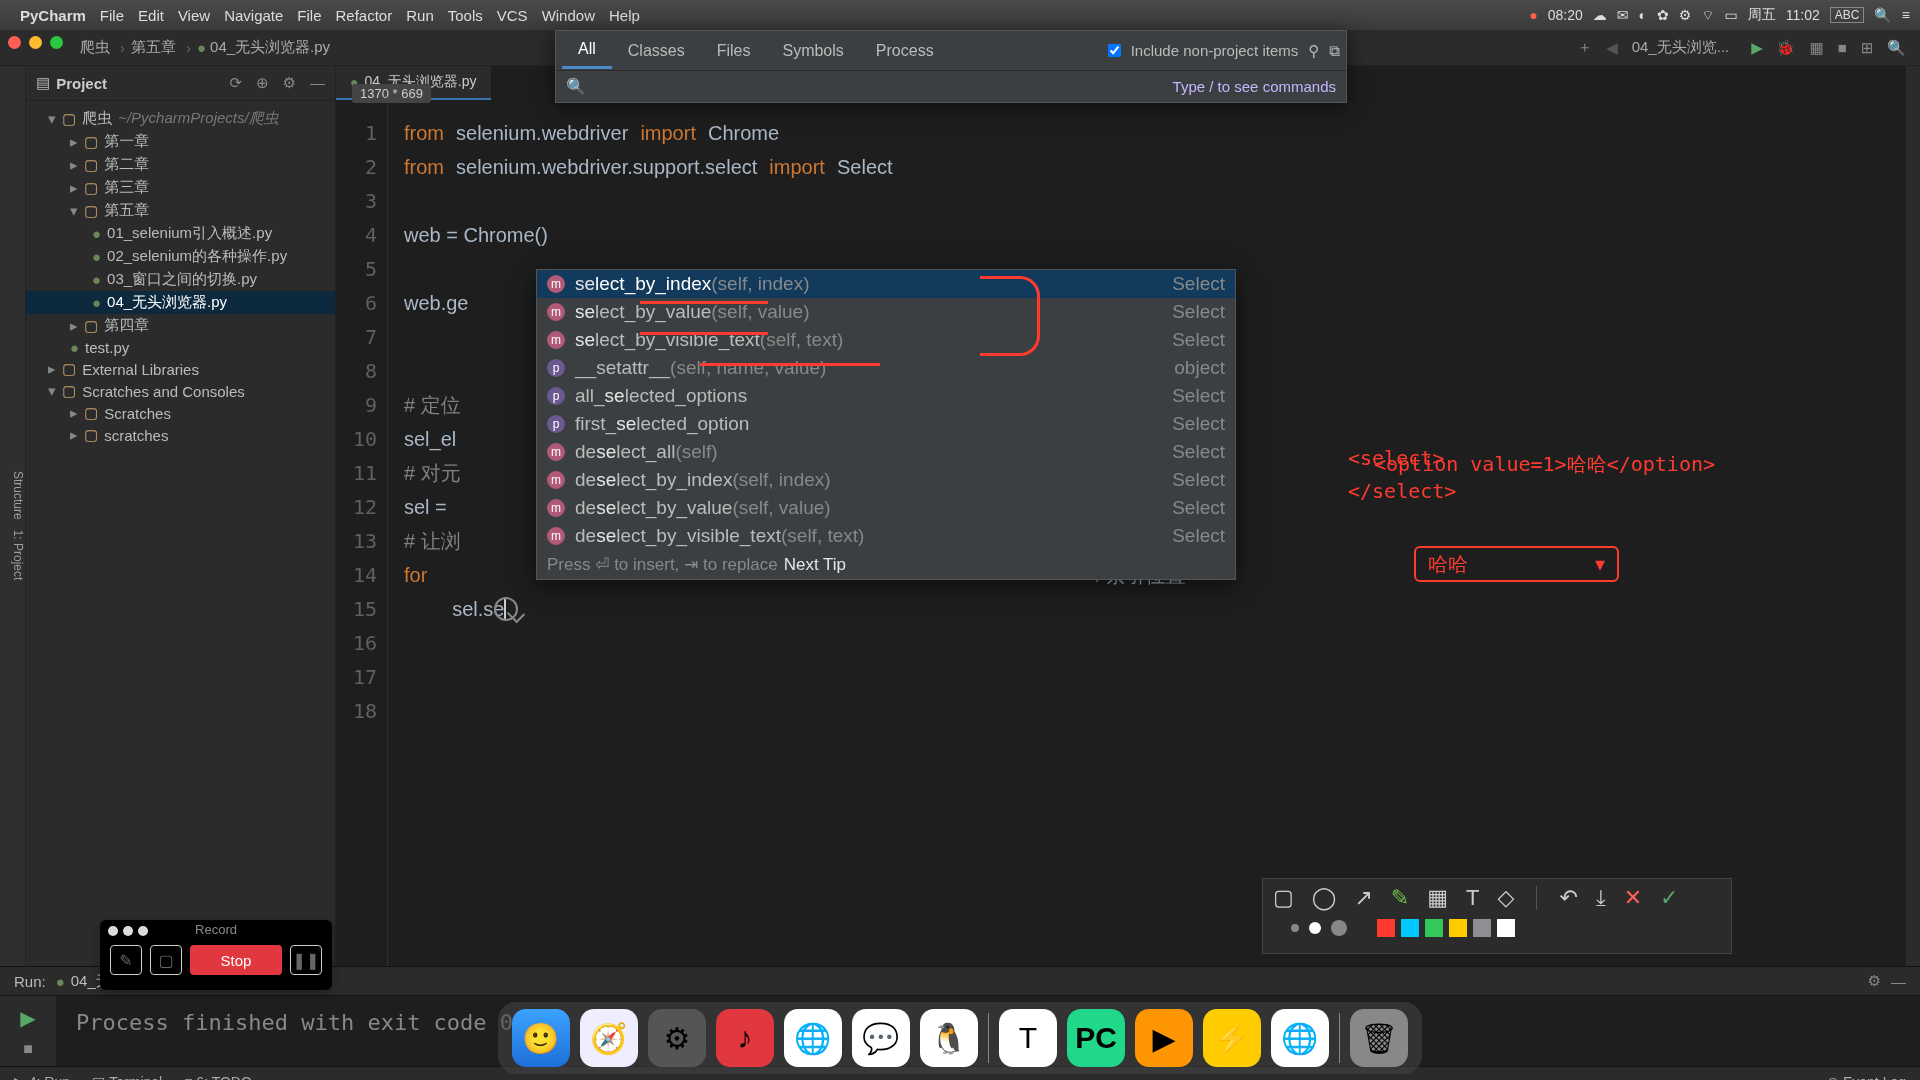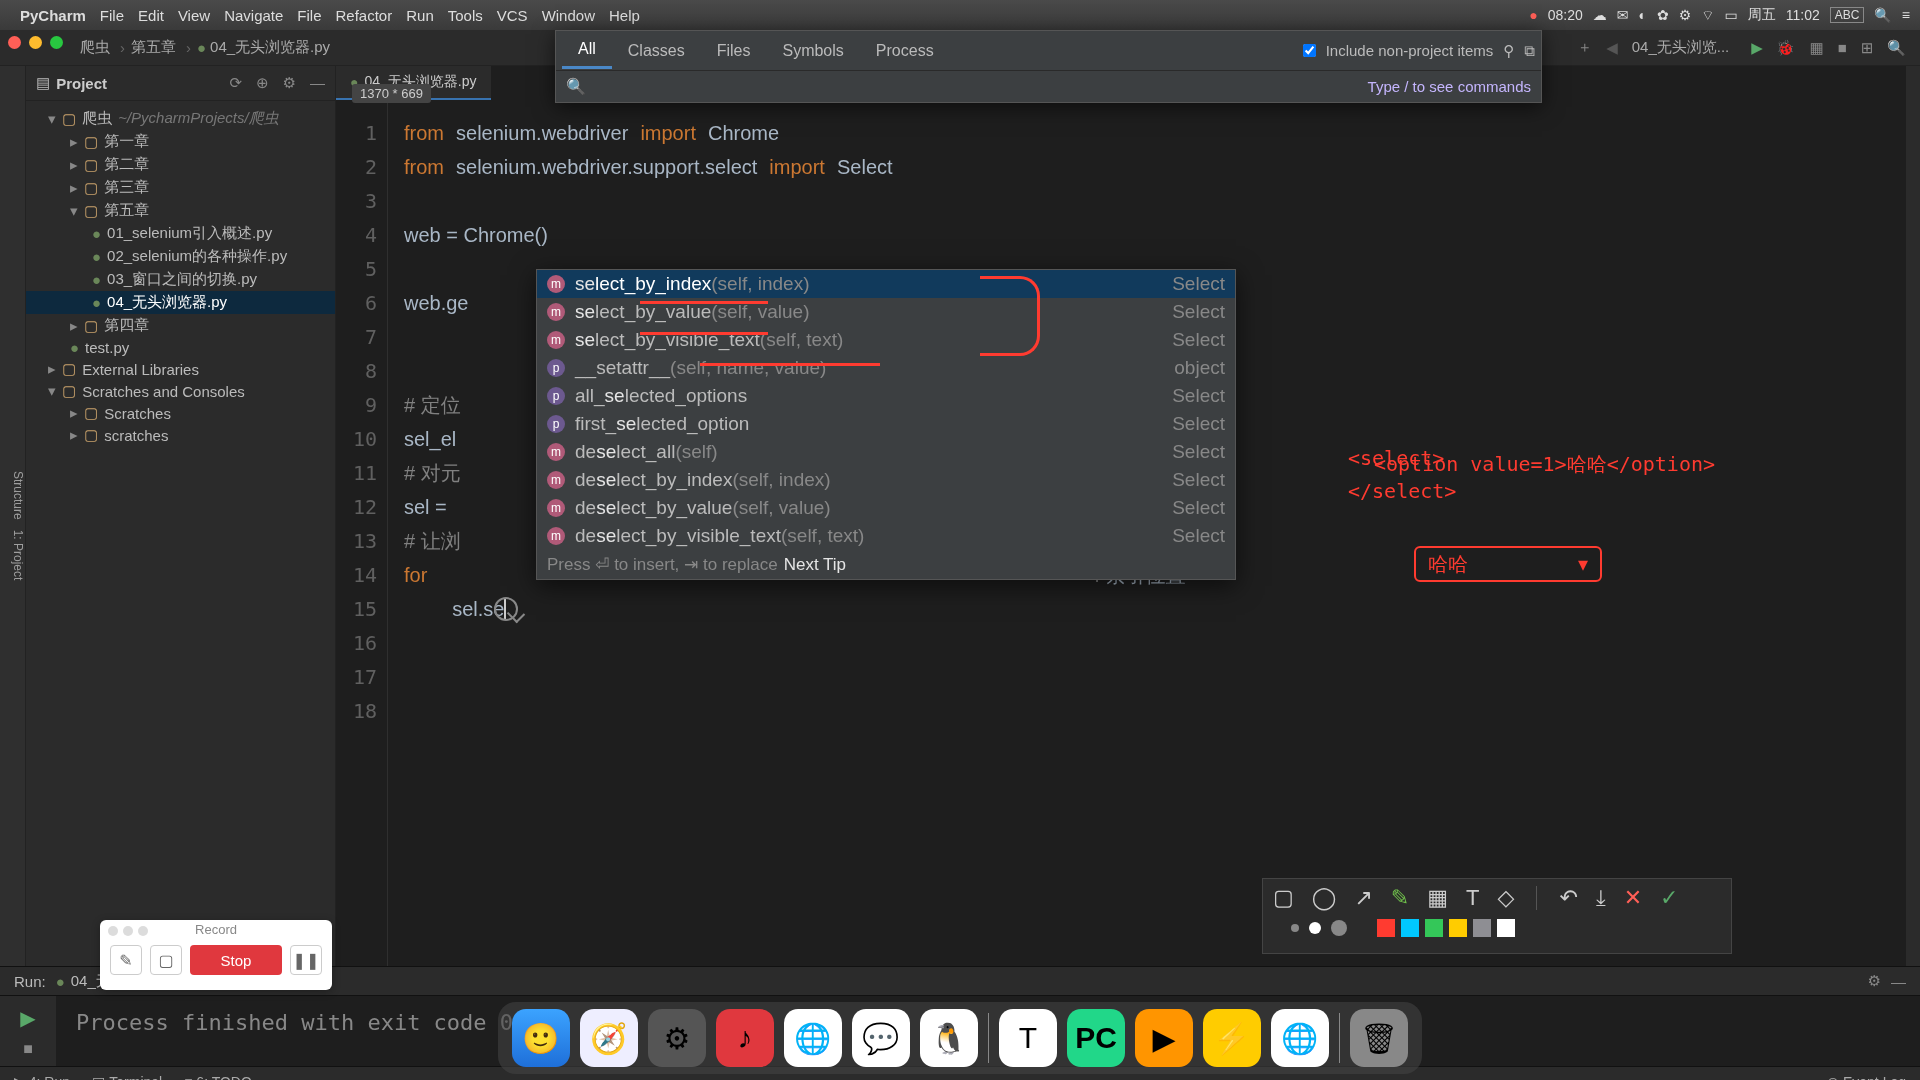--- a/index.html
+++ b/index.html
@@ -46,21 +46,21 @@
 .editor-wrap { flex:1; background:#1e1e1e; position:relative; display:flex; }
 .file-tab { position:absolute; top:0; left:0; height:34px; background:#2b2b2b; color:#ccc; font-size:14px; display:flex; align-items:center; padding:0 14px; border-bottom:2px solid #3873b0; }
 .file-tab .dot{color:#6a8759; margin-right:6px;}
 .gutter { width:52px; background:#1e1e1e; color:#606060; font-family:"Menlo","Consolas",monospace; font-size:20px; text-align:right; padding:50px 10px 0 0; line-height:34px; border-right:1px solid #2f2f2f;}
 .code { flex:1; font-family:"Menlo","Consolas",monospace; font-size:20px; line-height:34px; padding:50px 10px 0 16px; color:#a9b7c6; position:relative; }
 .kw{color:#cc7832;} .str{color:#6a8759;} .cm{color:#808080;} .cur{border-right:2px solid #ccc;}
 .code-dimsize{ position:absolute; top:18px; left:16px; background:#444; color:#ccc; font-size:13px; padding:2px 8px; border-radius:3px;}
 .breadcrumb-line { position:absolute; bottom:0; left:0; right:0; height:28px; color:#888; font-size:15px; padding:4px 14px; font-family:"Menlo","Consolas",monospace; background:#1e1e1e; border-top:1px solid #2a2a2a;}
 
 
-.searchall { position:absolute; top:30px; left:555px; width:987px; background:#3c3f41; border:1px solid #555; z-index:50; box-shadow:0 4px 20px rgba(0,0,0,.6); }
+.searchall { position:absolute; top:30px; left:555px; width:792px; background:#3c3f41; border:1px solid #555; z-index:50; box-shadow:0 4px 20px rgba(0,0,0,.6); }
 .searchall .tabs{ display:flex; align-items:center; height:40px; border-bottom:1px solid #2a2a2a; padding:0 6px; font-size:16px; color:#bbb;}
 .searchall .tabs .tab{ padding:8px 16px; cursor:default;}
 .searchall .tabs .tab.active{ color:#fff; border-bottom:3px solid #4a88c7; }
 .searchall .tabs .rest{ margin-left:auto; display:flex; align-items:center; gap:10px; font-size:15px; }
 .searchall .search-row{ display:flex; align-items:center; padding:6px 10px; }
 .searchall .search-row .mag{ color:#888; margin-right:8px; }
 .searchall .search-row .hint{ margin-left:auto; color:#c4b5fd; font-size:15px; }
 
 
 .completion { position:absolute; top:269px; left:536px; width:700px; background:#3c3f41; border:1px solid #555; z-index:40; font-family:"Menlo","Consolas",monospace; font-size:19px; box-shadow:0 6px 24px rgba(0,0,0,.6);}
@@ -69,21 +69,21 @@
 .completion .row .ico{ width:18px; height:18px; border-radius:50%; background:#b05a78; margin-right:10px; font-size:12px; color:#fff; display:flex; align-items:center; justify-content:center;}
 .completion .row .ico.p{ background:#6c598f;}
 .completion .row .right{ margin-left:auto; color:#888; }
 .completion .match{ color:#e5e5e5; }
 .completion .args{ color:#888;}
 .completion .hint{ font-size:17px; color:#888; padding:4px 10px; display:flex; align-items:center;}
 .completion .hint .nt{ color:#e5e5e5; margin-left:6px;}
 
 
 .anno { position:absolute; color:#ff3b30; font-family:"Menlo","Consolas",monospace; font-size:20px; z-index:45; }
-.anno-sel { position:absolute; border:2px solid #ff3b30; border-radius:6px; z-index:46; width:188px; height:36px; display:flex; align-items:center; padding:0 12px; color:#ff3b30; font-family:"Menlo",monospace; font-size:20px; }
+.anno-sel { position:absolute; border:2px solid #ff3b30; border-radius:6px; z-index:46; width:205px; height:36px; display:flex; align-items:center; padding:0 12px; color:#ff3b30; font-family:"Menlo",monospace; font-size:20px; }
 .anno-sel .caret{ margin-left:auto; }
 .red-underline { position:absolute; height:3px; background:#ff3b30; z-index:46; }
 .red-bracket { position:absolute; border:3px solid #ff3b30; border-left:none; border-radius:0 20px 20px 0; z-index:46; }
 .run-header { height:30px; background:#2b2b2b; border-top:1px solid #111; border-bottom:1px solid #111; color:#bbb; font-size:15px; display:flex; align-items:center; padding:0 14px;}
 .run-header .gear{ margin-left:auto; color:#888;}
 .run-body { display:flex; height:70px; }
 .run-left { width:56px; background:#2b2b2b; display:flex; flex-direction:column; align-items:center; gap:10px; padding-top:10px;}
 .run-left .play{ color:#59a869; font-size:20px;}
 .run-console { flex:1; background:#1e1e1e; color:#888; font-family:"Menlo","Consolas",monospace; font-size:22px; padding:14px 20px;}
 
@@ -96,21 +96,21 @@
 .anno-toolbar { position:absolute; top:878px; left:1262px; width:470px; height:76px; background:#2b2b2b; border:1px solid #444; z-index:60; display:flex; flex-direction:column; padding:6px 10px 0 10px;}
 .anno-toolbar .row1{ display:flex; gap:18px; align-items:center; font-size:22px; color:#ccc;}
 .anno-toolbar .row1 .sep{ width:1px; height:24px; background:#555; margin:0 4px;}
 .anno-toolbar .row1 .x{ color:#ff5f57;} .anno-toolbar .row1 .ok{ color:#59a869;}
 .anno-toolbar .row2{ display:flex; gap:6px; align-items:center; margin-top:8px; padding-left:18px;}
 .anno-toolbar .row2 .dot{ width:12px;height:12px; border-radius:50%; background:#888; margin-right:4px;}
 .anno-toolbar .row2 .dot.sm{width:8px;height:8px;}
 .anno-toolbar .row2 .sw{ width:18px; height:18px; }
 
 
-.record { position:absolute; top:920px; left:100px; width:232px; height:70px; background:#ffffff; border-radius:6px; z-index:70; box-shadow:0 2px 8px rgba(0,0,0,.3); }
+.record { position:absolute; top:920px; left:100px; width:232px; height:70px; background:#000000; border-radius:6px; z-index:70; box-shadow:0 2px 8px rgba(0,0,0,.3); }
 .record .title{ text-align:center; font-size:13px; color:#888; padding-top:2px;}
 .record .dots{position:absolute; top:6px; left:8px; display:flex; gap:5px;}
 .record .dots div{width:10px;height:10px;border-radius:50%;background:#dcdcdc;}
 .record .controls{ display:flex; gap:8px; padding:8px 10px 0 10px; align-items:center;}
 .record .btn{ width:32px; height:30px; border:1px solid #ccc; border-radius:4px; display:flex; align-items:center; justify-content:center; color:#666; font-size:16px;}
 .record .stop{ flex:1; background:#e0383e; color:#fff; border-radius:4px; height:30px; display:flex; align-items:center; justify-content:center; font-size:15px;}
 .record .pause{ width:32px; height:30px; border:1px solid #ccc; border-radius:4px; display:flex; align-items:center; justify-content:center; color:#666;}
 
 
 .dock { position:absolute; bottom:6px; left:50%; transform:translateX(-50%); height:72px; background:rgba(70,70,70,.55); border-radius:18px; padding:6px 14px; display:flex; gap:10px; align-items:center; z-index:5;}

